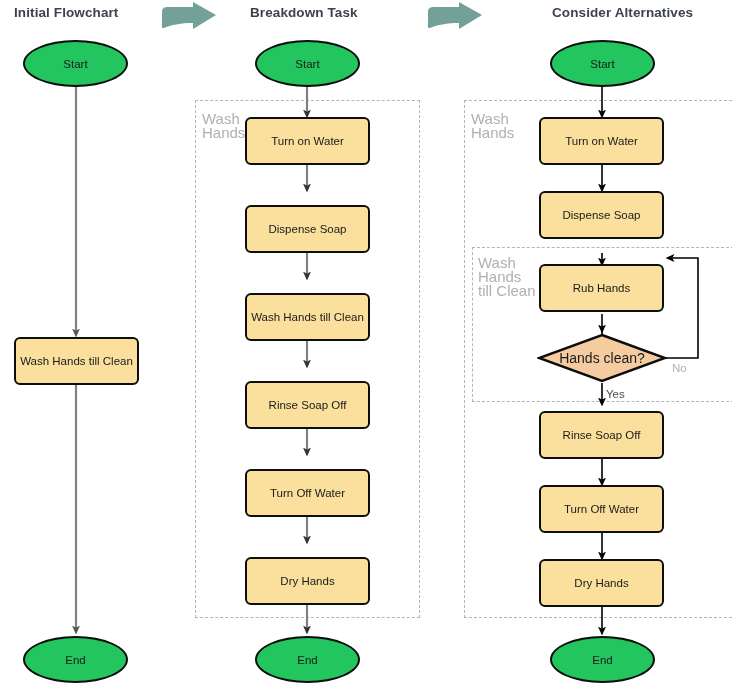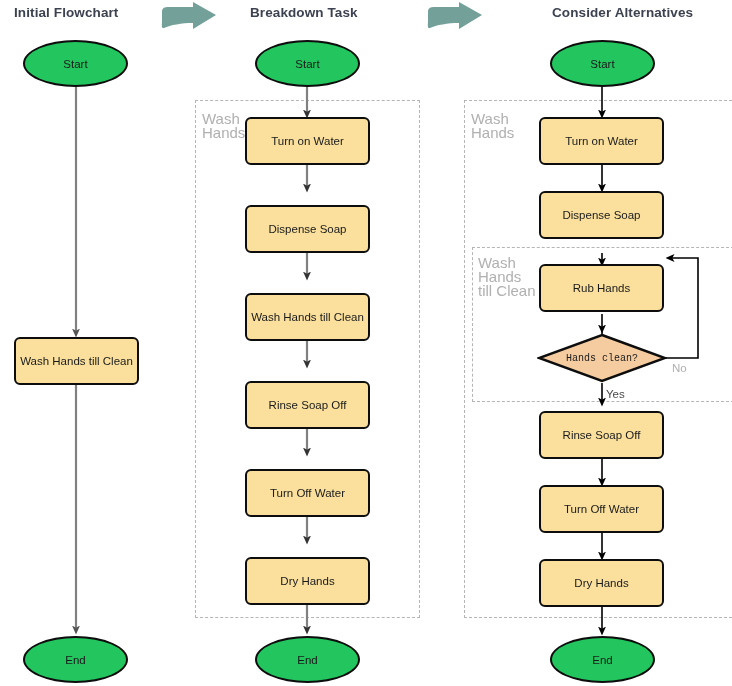--- a/index.html
+++ b/index.html
@@ -60,21 +60,21 @@
     align-items:center;
   }
   .node-decision{
     background:transparent;
     border:none;
   }
   .node-decision .dia-shape{
     position:absolute;left:0;top:0;width:100%;height:100%;
   }
   .node-decision .dia-text{
-    position:relative;z-index:2;font-size:10px;font-family:Liberation Mono, monospace;
+    position:relative;z-index:2;font-size:14px;
   }
 
   
   .conn{position:absolute;}
 
   
   .edge-label{
     position:absolute;
     font-size:11.5px;
     color:#4a4a4a;

